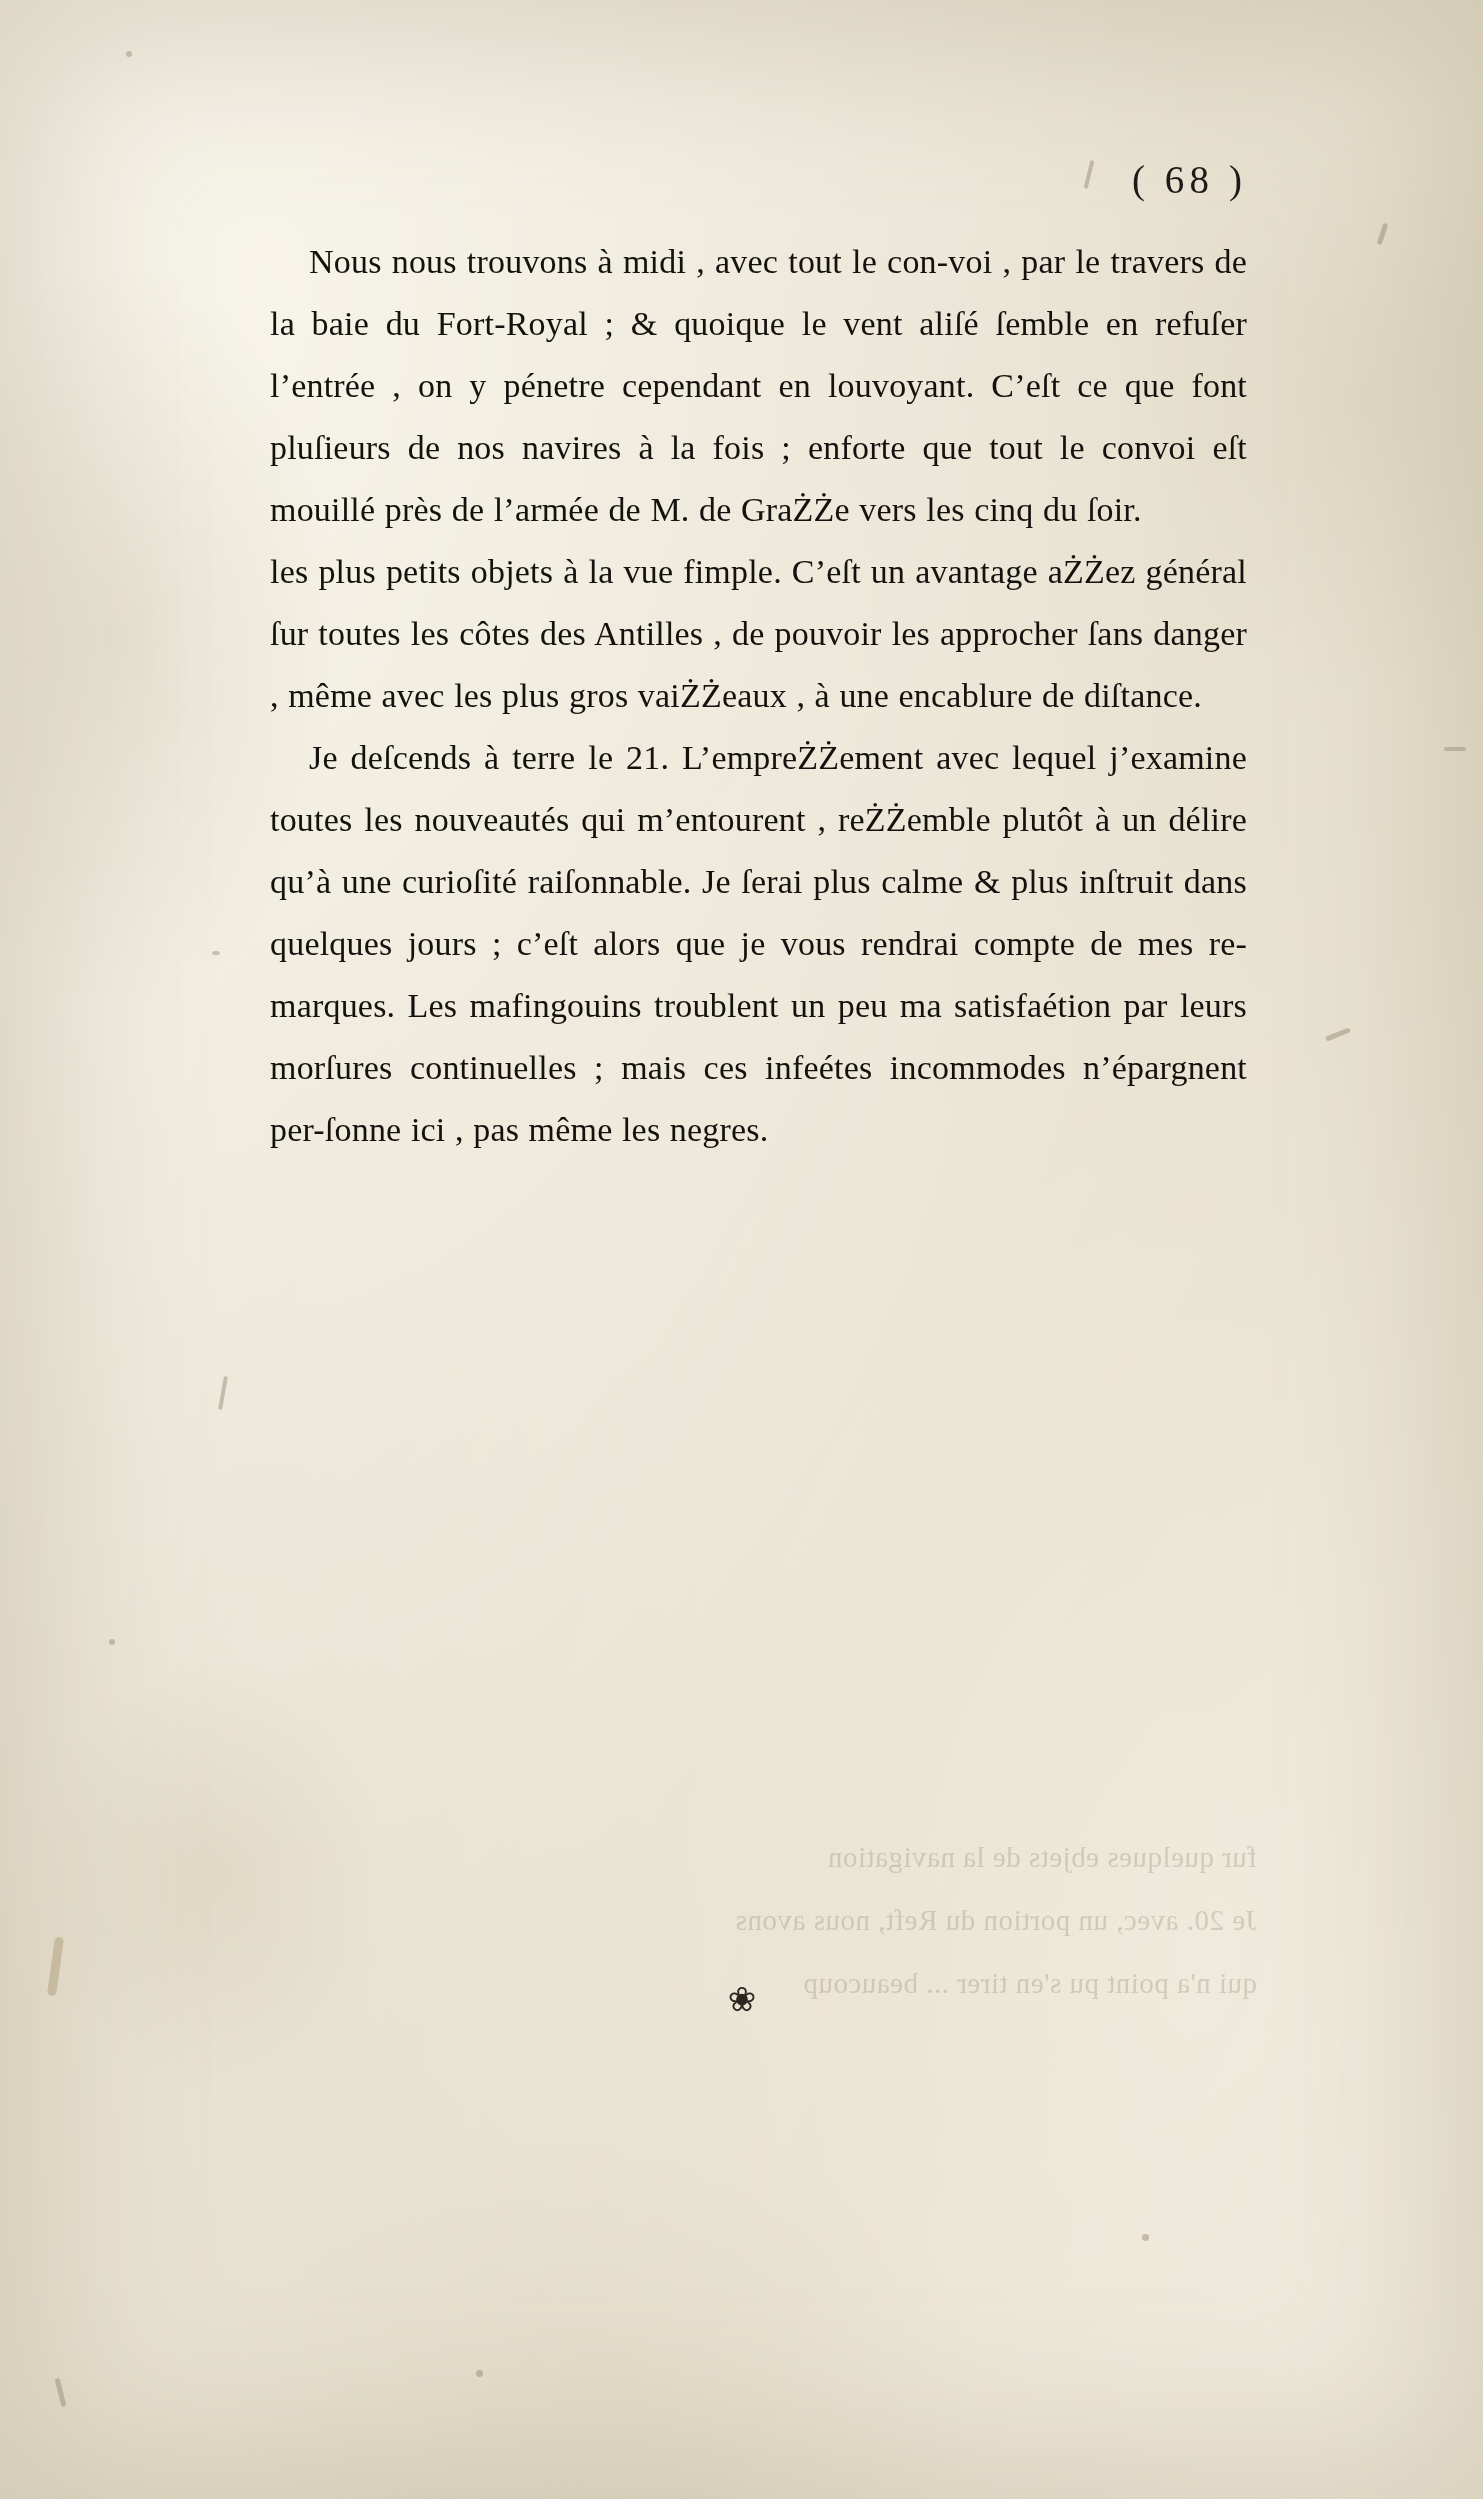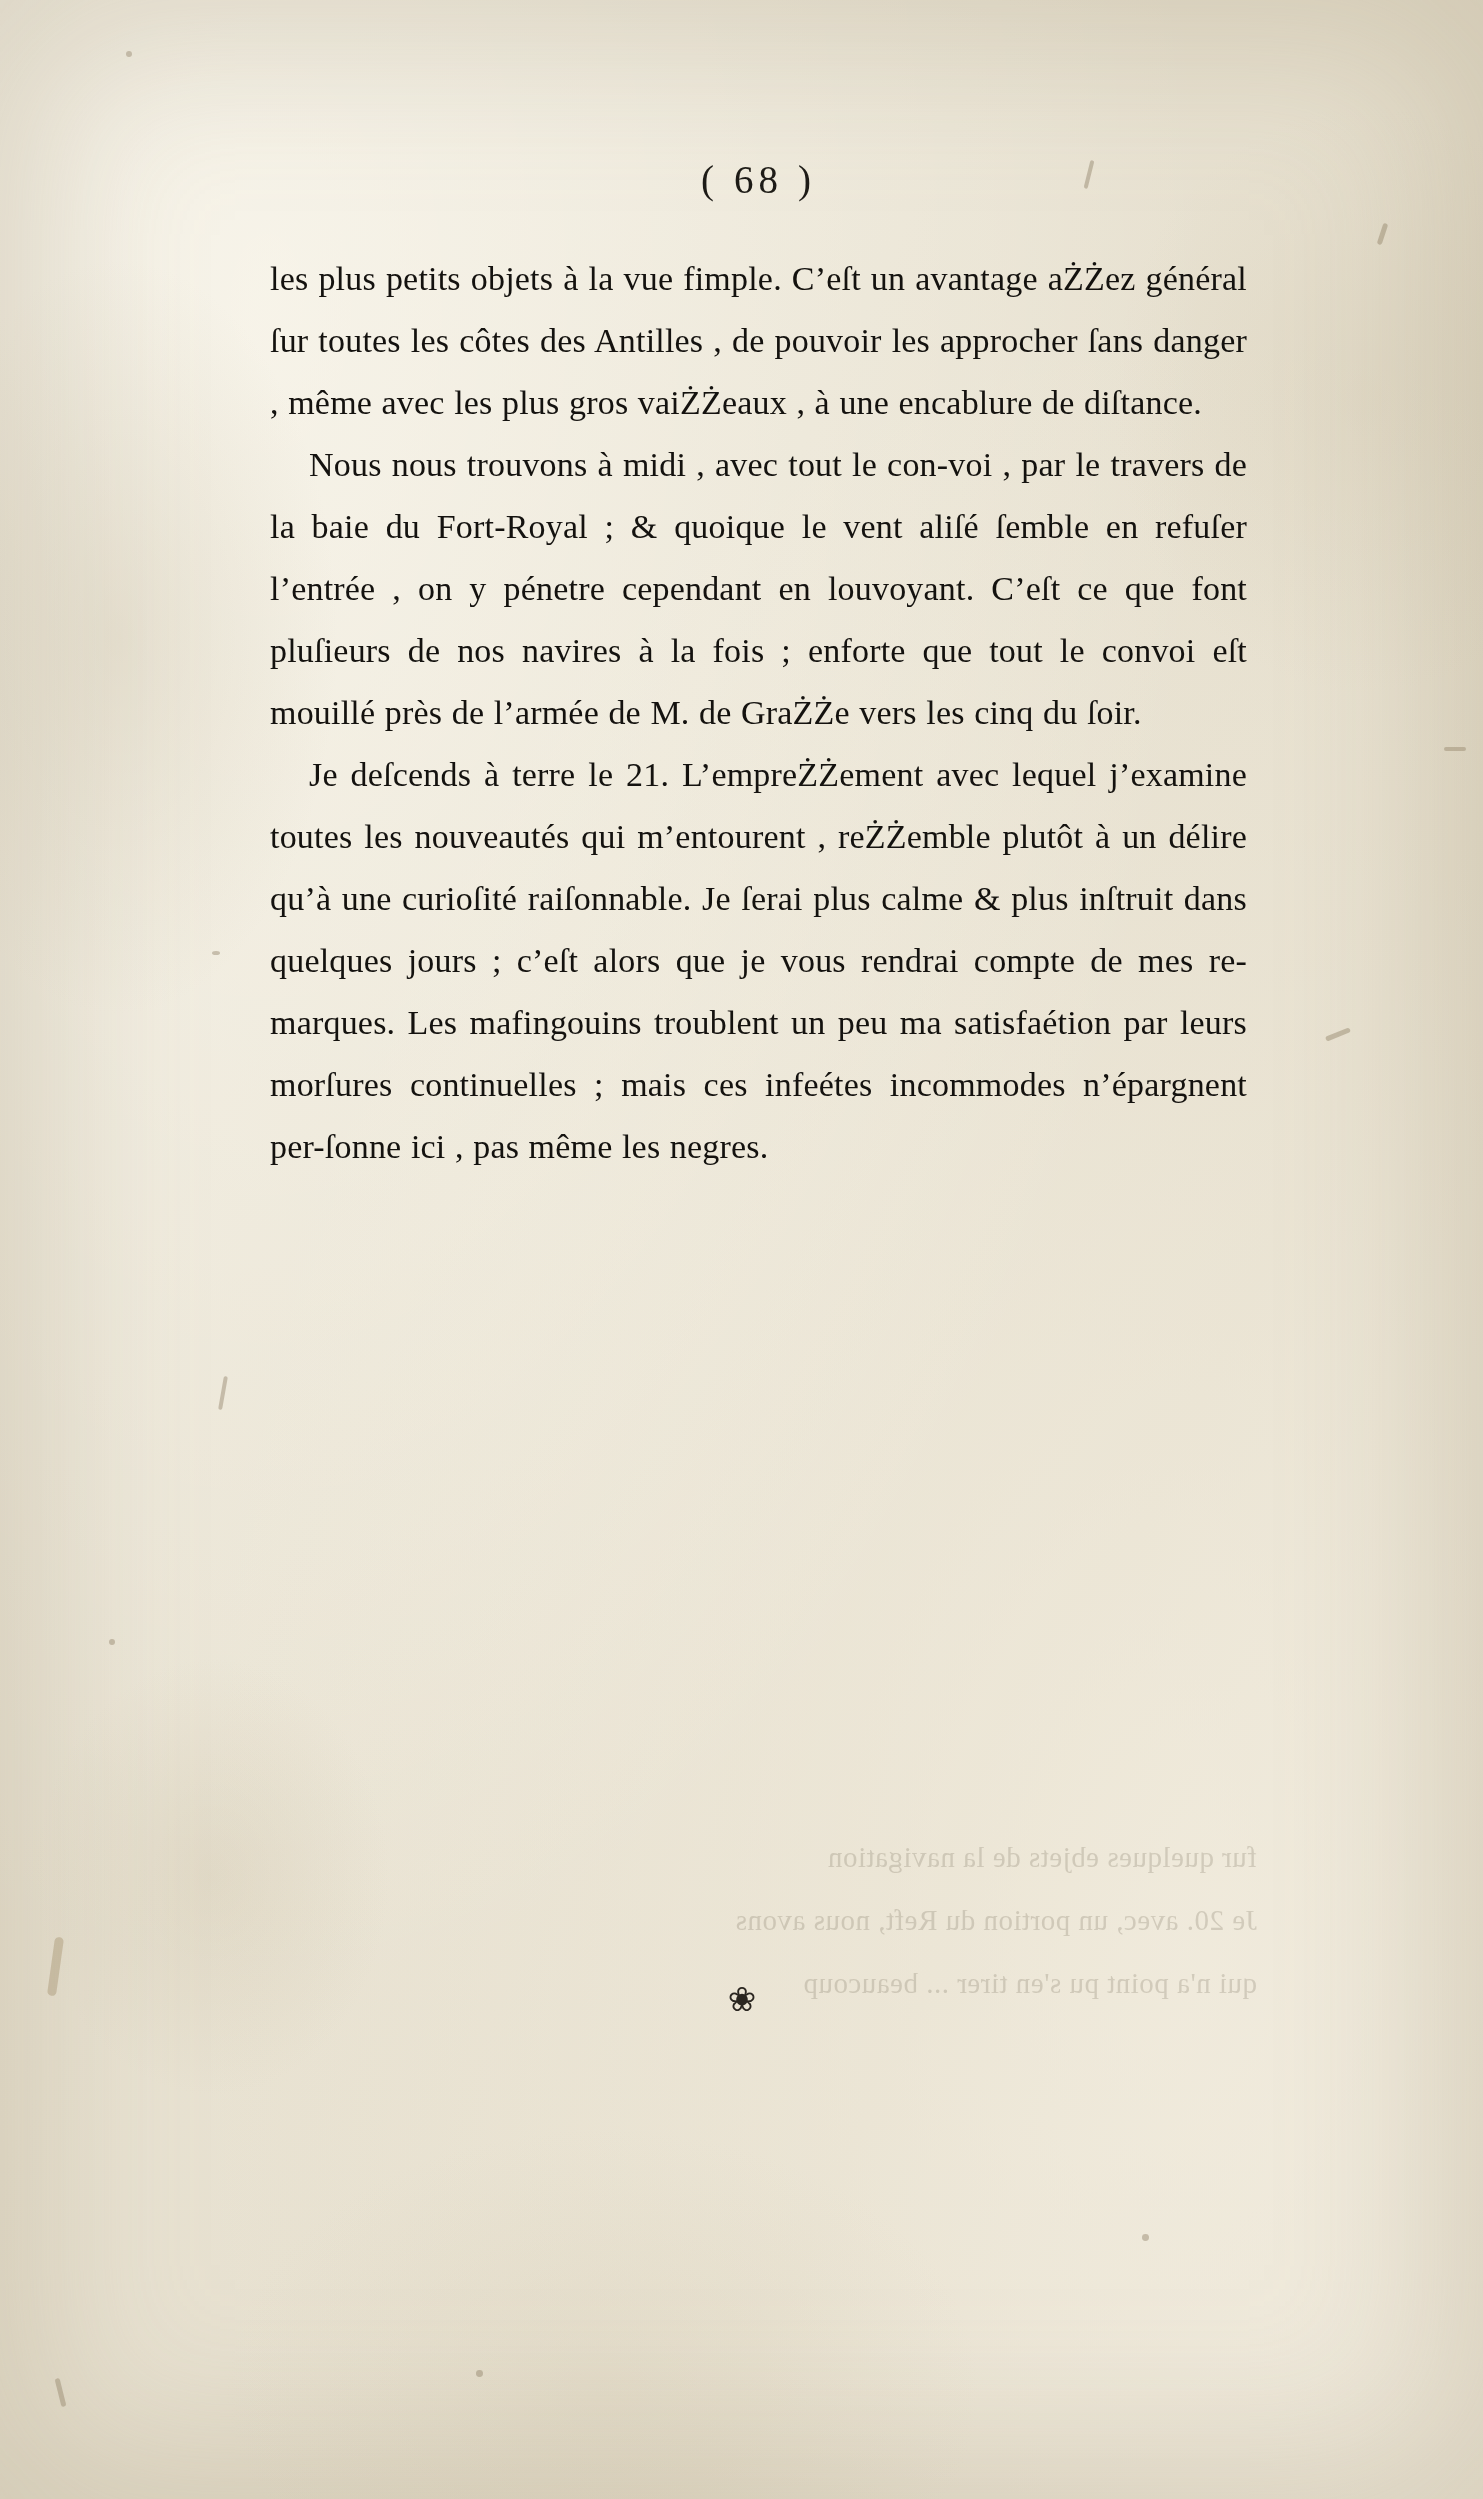--- a/index.html
+++ b/index.html
@@ -55,25 +55,25 @@
   }
 
   #text-block {
     position: absolute;
     left: 270px;
     top: 157px;
     width: 977px;
   }
 
   .page-number {
-    text-align: center;
+    text-align: right;
     font-size: 39px;
     letter-spacing: 5.1px;
     color: #1d1b17;
-    margin-bottom: 46px;
+    margin-bottom: 29px;
     font-family: "Liberation Serif", serif;
   }
 
   p.para {
     margin: 0;
     font-size: 34px;
     line-height: 62px;
     color: #14120f;
     text-align: justify;
     text-justify: inter-word;
@@ -130,22 +130,22 @@
   <div id="showthrough">
     <div>fur quelques ebjets de la navigation</div>
     <div>Je 20. avec, un portion du Reft, nous avons</div>
     <div>qui n'a point pu s'en tirer ... beaucoup</div>
   </div>
 
   <div id="text-block">
 
     <div class="page-number">( 68 )</div>
 
+    <p class="para indent">Nous nous trouvons à midi , avec tout le con-voi , par le travers de la baie du Fort-Royal ; &amp; quoique le vent aliſé ſemble en refuſer l’entrée , on y pénetre cependant en louvoyant. C’eſt ce que font pluſieurs de nos navires à la fois ; enforte que tout le convoi eſt mouillé près de l’armée de M. de GraŻŻe vers les cinq du ſoir.</p>
     <p class="para">les plus petits objets à la vue fimple. C’eſt un avantage aŻŻez général ſur toutes les côtes des Antilles , de pouvoir les approcher ſans danger , même avec les plus gros vaiŻŻeaux , à une encablure de diſtance.</p>
-    <p class="para indent">Nous nous trouvons à midi , avec tout le con-voi , par le travers de la baie du Fort-Royal ; &amp; quoique le vent aliſé ſemble en refuſer l’entrée , on y pénetre cependant en louvoyant. C’eſt ce que font pluſieurs de nos navires à la fois ; enforte que tout le convoi eſt mouillé près de l’armée de M. de GraŻŻe vers les cinq du ſoir.</p>
     <p class="para indent">Je deſcends à terre le 21. L’empreŻŻement avec lequel j’examine toutes les nouveautés qui m’entourent , reŻŻemble plutôt à un délire qu’à une curioſité raiſonnable. Je ſerai plus calme &amp; plus inſtruit dans quelques jours ; c’eſt alors que je vous rendrai compte de mes re-marques. Les mafingouins troublent un peu ma satisfaétion par leurs morſures continuelles ; mais ces infeétes incommodes n’épargnent per-ſonne ici , pas même les negres.</p>
 
   </div>
 
   <div class="ornament">❀</div>
 
   <div id="vignette"></div>
 </div>
 
 

